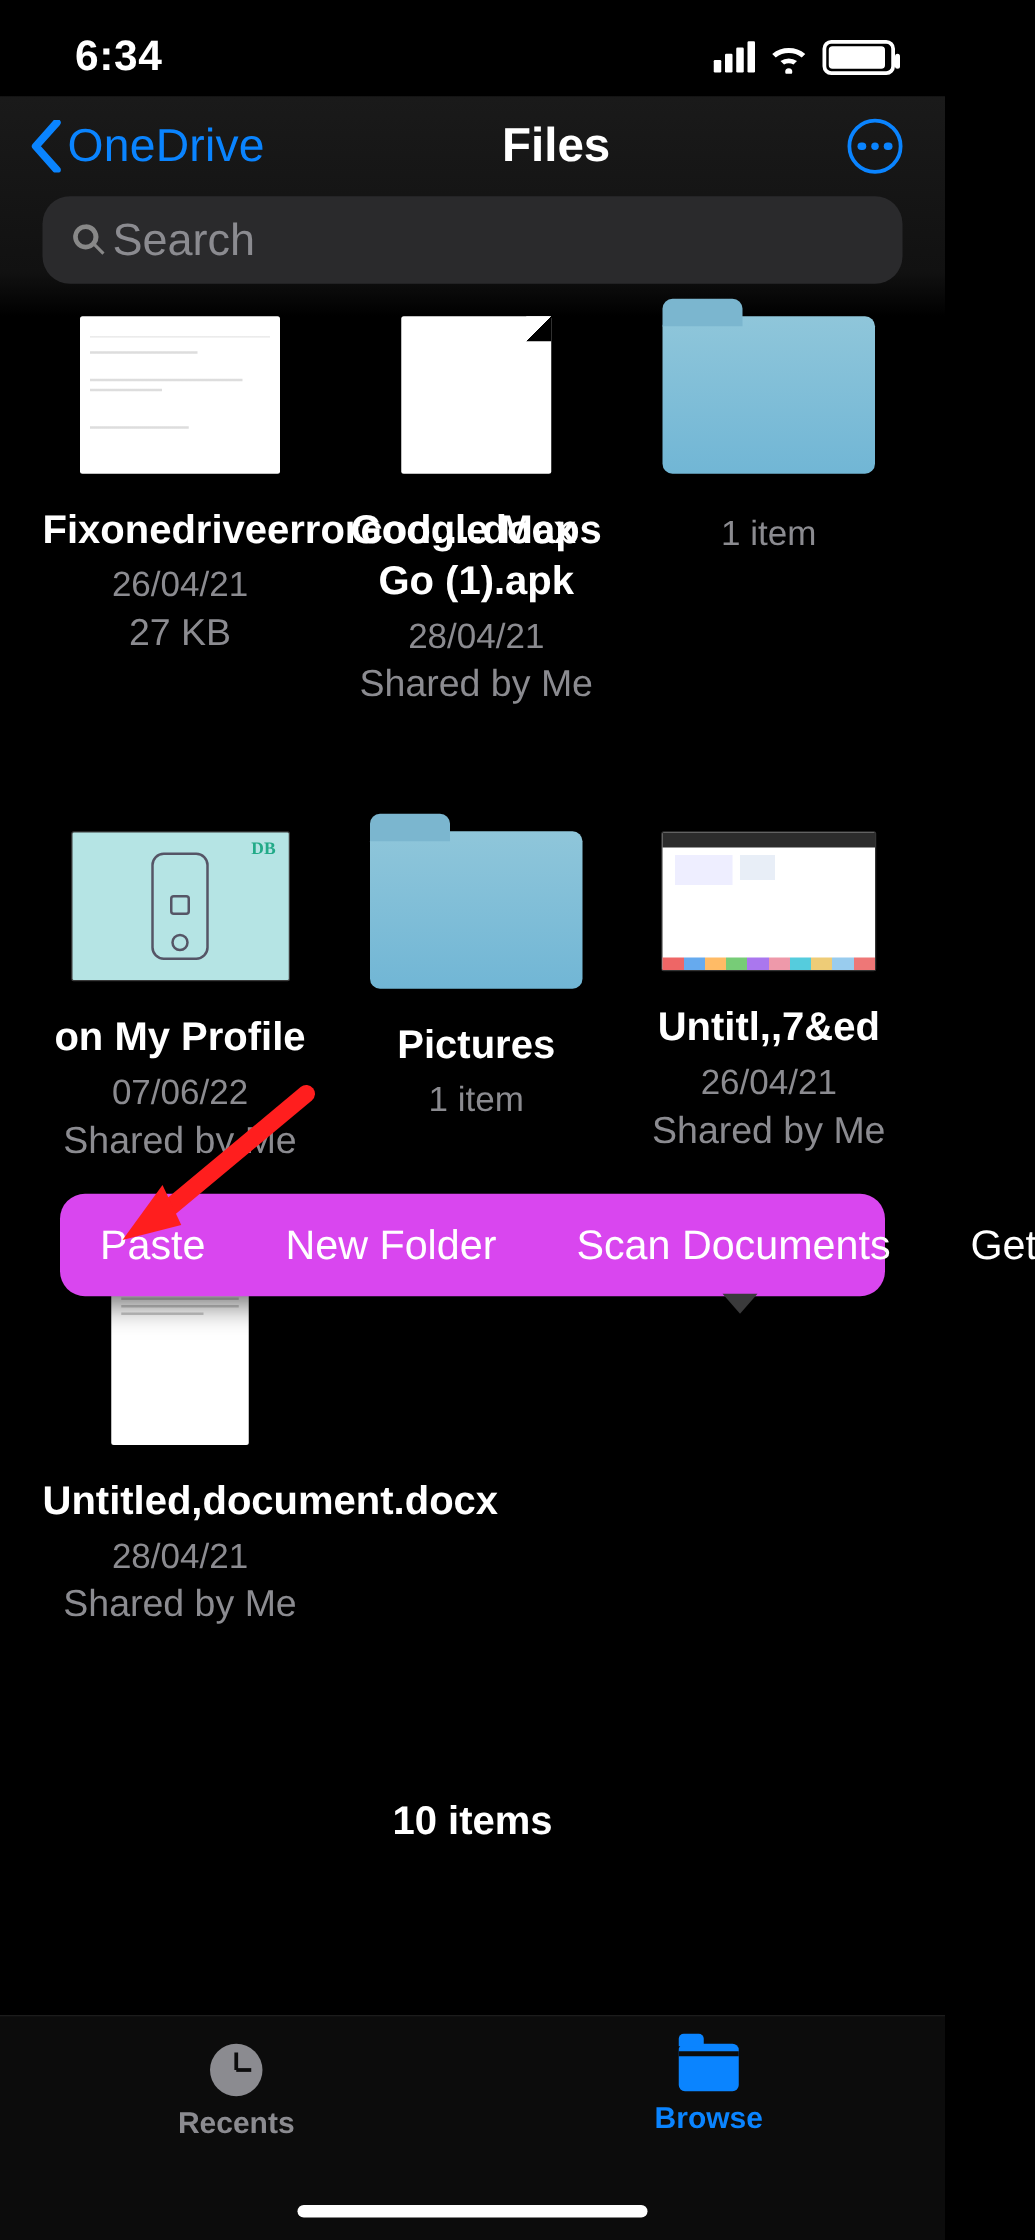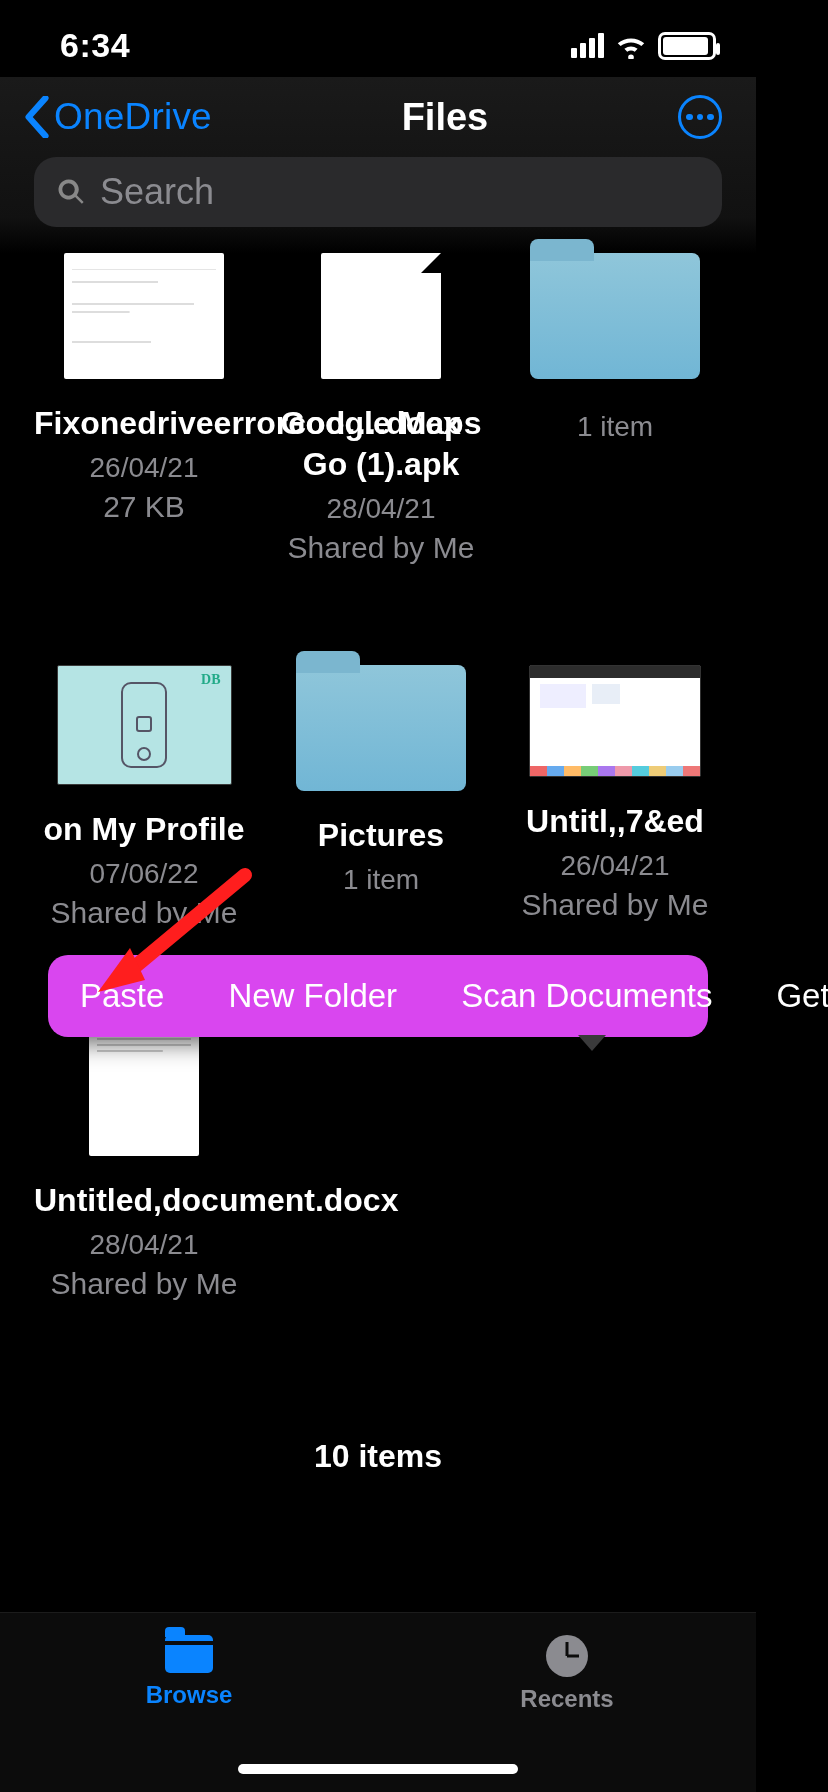--- a/index.html
+++ b/index.html
@@ -29,21 +29,21 @@
   .back { display:flex; align-items:center; gap:2px; color:#0a84ff; }
   .back-chevron { width: 30px; height: 42px; }
   .back-label { font-size: 37px; font-weight: 400; letter-spacing: 0.2px; }
   .title { font-size: 38px; font-weight: 700; color:#fff;text-align:center; }
   .more-btn { width:44px; height:44px; border:3.5px solid #0a84ff; border-radius:50%; display:flex; align-items:center; justify-content:center; }
   .more-dots { display:flex; gap:4px; }
   .more-dots span { width:6.5px; height:6.5px; background:#0a84ff; border-radius:50%; }
 
   
   .search-wrap { padding: 0 34px; }
-  .search { display:flex; align-items:center; gap:14px; background:#2a2a2c; border-radius:22px; padding: 14px 22px; }
+  .search { display:flex; align-items:center; gap:4px; background:#2a2a2c; border-radius:22px; padding: 14px 22px; }
   .search svg { width:30px; height:30px; fill:#888; }
   .search-input { background:transparent; border:none; outline:none; color:#fff; font-size:36px; flex:1; }
   .search-input::placeholder { color:#8b8b90; }
 
   
   .grid { display:grid; grid-template-columns: repeat(3, 1fr); column-gap: 20px; row-gap: 100px; padding: 0 34px; margin-top: 0; }
   .item { display:flex; flex-direction:column; align-items:center; text-align:center; }
   .thumb { width: 170px; height: 126px; border-radius: 2px; margin-bottom: 24px; position:relative; }
   .thumb-doc { background:#fff; width:160px; height:126px; }
   .thumb-doc.lines::before { content:""; position:absolute; left:8px; right:8px; top:16px; bottom:10px; background:
@@ -239,25 +239,25 @@
     <svg viewBox="0 0 180 140">
       <defs></defs>
       <line x1="155" y1="5" x2="35" y2="105" stroke="#ff1e1e" stroke-width="14" stroke-linecap="round"></line>
       <polygon points="8,122 55,110 40,78" fill="#ff1e1e"></polygon>
     </svg>
   </div>
 
   <div class="item-count" style="position:absolute; left:0; right:0; top:1348px;">10 items</div>
 
   <div class="tabbar">
+    <div class="tab inactive">
+      <div class="recents-icon"></div>
+      <div class="tab-label">Recents</div>
+    </div>
     <div class="tab active">
       <div class="browse-icon"></div>
       <div class="tab-label">Browse</div>
     </div>
-    <div class="tab inactive">
-      <div class="recents-icon"></div>
-      <div class="tab-label">Recents</div>
-    </div>
   </div>
 
   <div class="home-indicator"></div>
 
 </div>
 
 </body></html>

